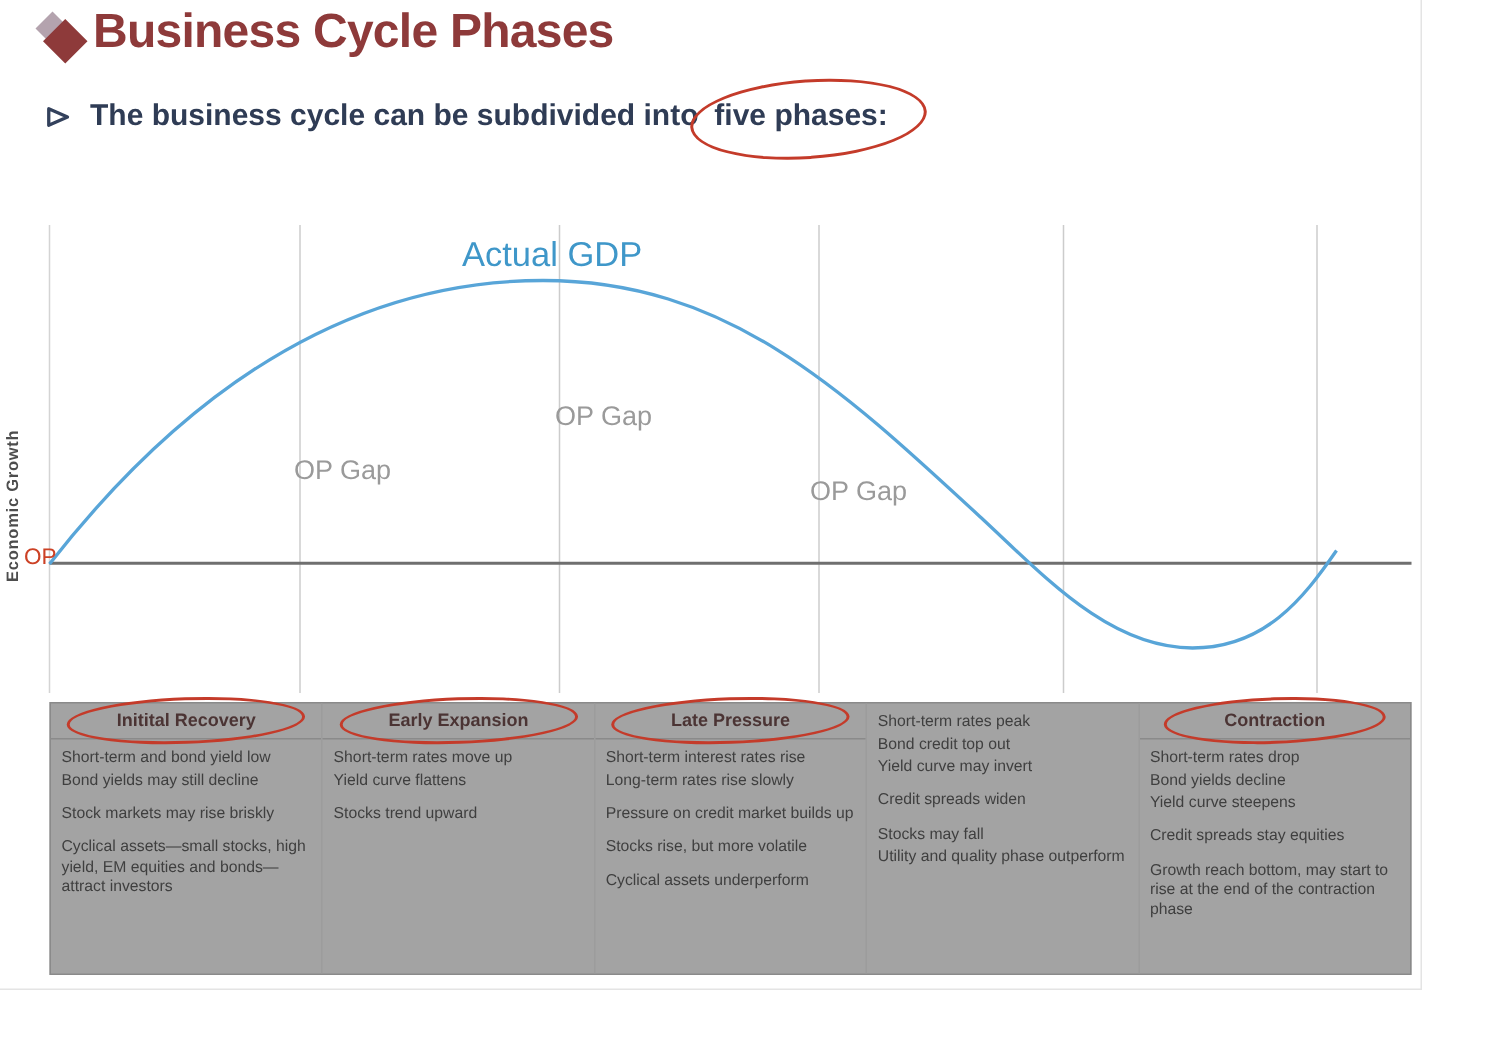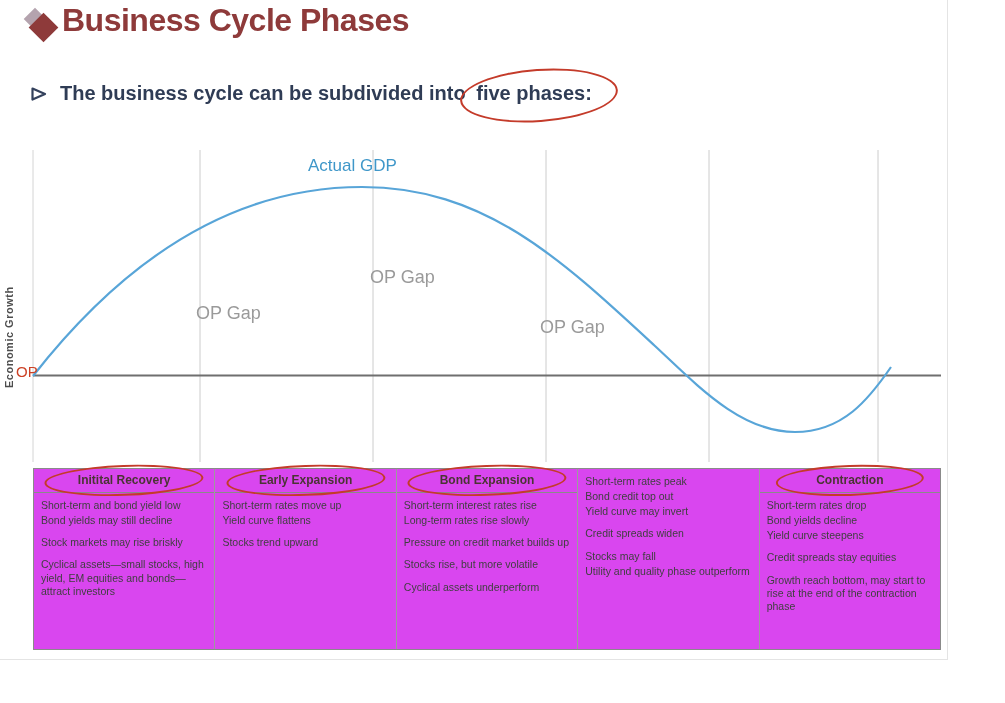--- a/index.html
+++ b/index.html
@@ -7,41 +7,41 @@
   .slide{position:absolute;left:0;top:0;width:947px;height:659px;background:#ffffff;
          border-right:1px solid #e4e4e4;border-bottom:1px solid #e4e4e4;}
 
   
   .bullet-icon{position:absolute;left:24px;top:8px;width:40px;height:40px;}
   .d-back{position:absolute;left:3px;top:3px;width:16px;height:16px;background:#b4a3ae;transform:rotate(45deg);}
   .d-front{position:absolute;left:9px;top:9px;width:21px;height:21px;background:var(--title);transform:rotate(45deg);}
   .page-title{position:absolute;left:62px;top:2px;margin:0;font-size:32px;font-weight:bold;color:var(--title);letter-spacing:-0.5px;}
 
   
-  .subtitle-row{position:absolute;left:30px;top:82px;display:flex;align-items:flex-start;gap:12px;}
+  .subtitle-row{position:absolute;left:30px;top:66px;display:flex;align-items:flex-start;gap:12px;}
   .arrow-icon{width:18px;height:18px;margin-top:3px;flex:0 0 auto;}
   .subtitle{margin:0;font-size:20px;font-weight:bold;color:var(--navy);}
   .circled{position:relative;display:inline-block;margin-left:5px;}
   .ellipse{position:absolute;border:2.5px solid var(--red);border-radius:50%;pointer-events:none;}
   .e-subtitle{left:-16px;right:-26px;top:-13px;bottom:-17px;transform:rotate(-4deg);}
 
   
   .chart-svg{position:absolute;left:0;top:0;pointer-events:none;}
   .ylab{position:absolute;left:3px;top:228px;height:160px;writing-mode:vertical-rl;transform:rotate(180deg);
         font-size:11px;font-weight:bold;color:#4d4d4d;letter-spacing:0.5px;}
-  .gdp-label{position:absolute;left:308px;top:156px;font-size:17px;color:var(--gdplabel);text-align:center;}
+  .gdp-label{position:absolute;left:308px;top:156px;font-size:23px;color:var(--gdplabel);text-align:center;}
   .gap-label{position:absolute;font-size:18px;color:var(--gap);}
   .gap1{left:196px;top:303px;}
   .gap2{left:370px;top:267px;}
   .gap3{left:540px;top:317px;}
   .op-label{position:absolute;left:16px;top:363px;font-size:15px;color:var(--op);}
 
   
   .phases-table{position:absolute;left:33px;top:468px;width:908px;display:flex;
-                border:1px solid var(--tborder);background:#d946ef;box-sizing:border-box;}
+                border:1px solid var(--tborder);background:#a3a3a3;box-sizing:border-box;}
   .col{flex:1 1 0;border-right:1px solid #9c9c9c;min-width:0;}
   .col:last-child{border-right:none;}
   .col-header{position:relative;height:23px;line-height:23px;text-align:center;
               border-bottom:1px solid var(--tborder);font-size:12px;font-weight:bold;color:var(--headertext);}
   .h-ellipse{left:50%;top:50%;width:86%;height:27px;transform:translate(-50%,-52%) rotate(-2deg);border-width:2px;}
   .col-body{padding:6px 7px 10px 7px;min-height:140px;font-size:10.5px;color:var(--bodytext);}
   .cell-group{margin:0 0 9px 0;}
   .cell-line{margin:0 0 2px 0;line-height:1.25;}
 </style>
 </head>
@@ -126,21 +126,21 @@
               <p class="cell-line">Yield curve flattens</p>
             </div>
             <div class="cell-group">
               <p class="cell-line">Stocks trend upward</p>
             </div>
           </div>
       </div>
 
       <div class="col">
         <div class="col-header">
-          <span>Bond Expansion</span>
+          <span>Late Pressure</span>
           <i class="ellipse h-ellipse"></i>
         </div>
         <div class="col-body">
             <div class="cell-group">
               <p class="cell-line">Short-term interest rates rise</p>
               <p class="cell-line">Long-term rates rise slowly</p>
             </div>
             <div class="cell-group">
               <p class="cell-line">Pressure on credit market builds up</p>
             </div>

